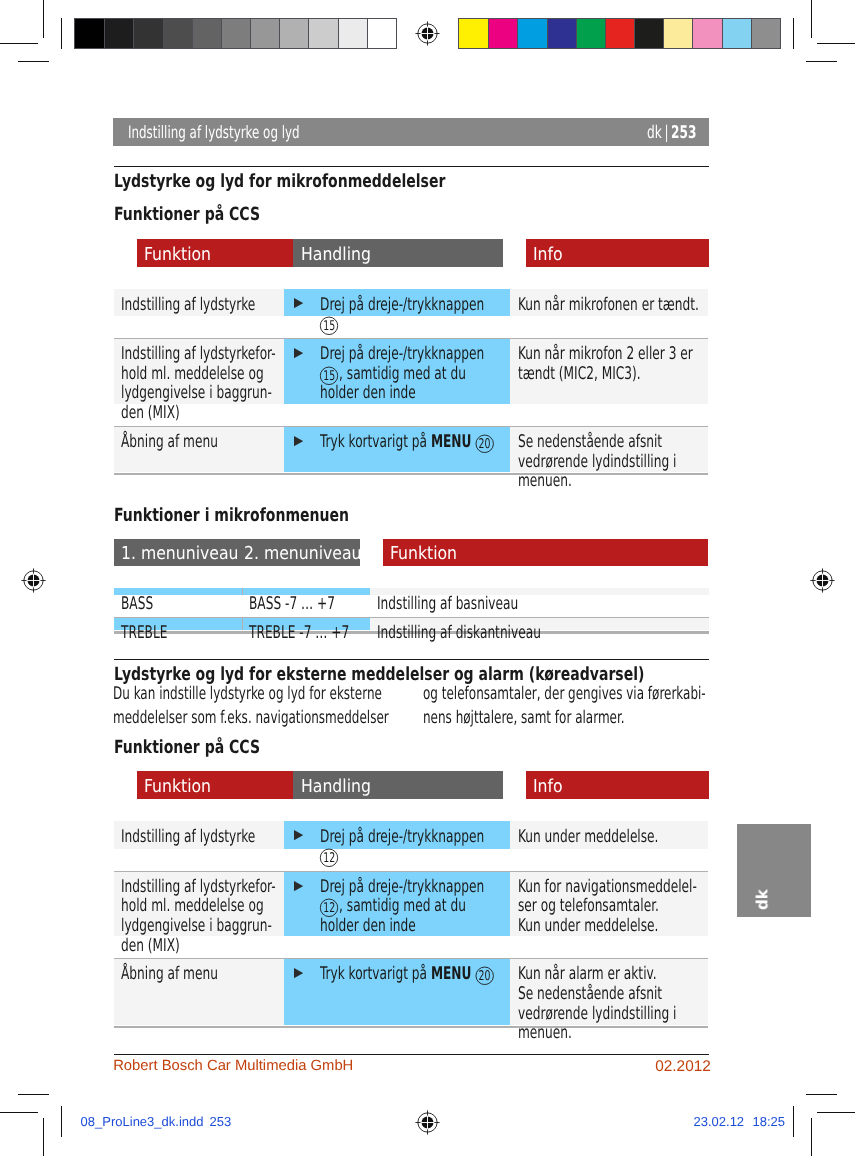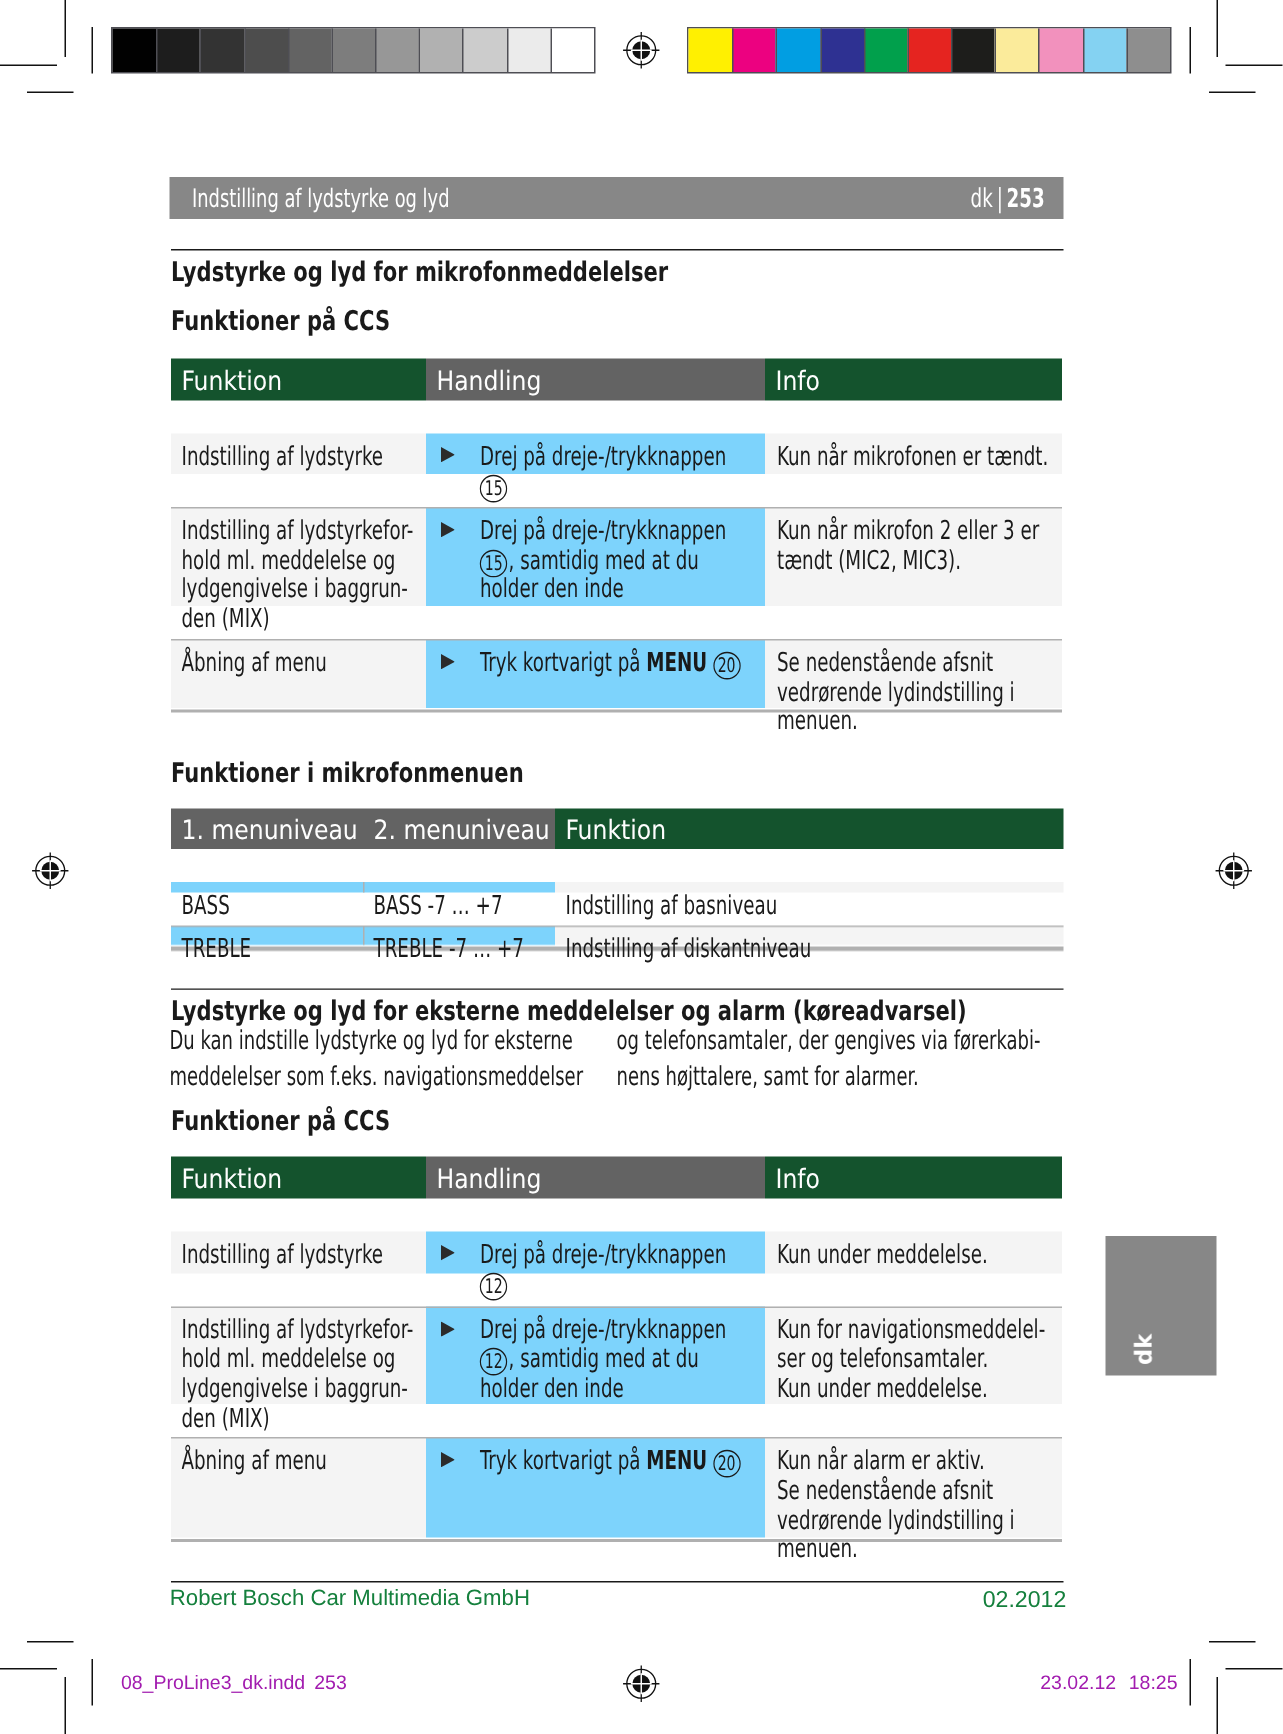--- a/index.html
+++ b/index.html
@@ -41,21 +41,21 @@
   .introline .fx{transform:scaleX(0.767);}
 
   .sub{position:absolute;left:113.5px;font-size:18.1px;font-weight:bold;}
 
   
   .tbl{position:absolute;left:113.5px;width:595px;}
   .thr{display:flex;height:27.5px;}
   .thr > div{position:relative;}
   .thr .lab{position:absolute;left:7.4px;top:4.5px;font-size:17.8px;color:#fff;}
   .thr .lab.fx{transform:scaleX(0.98);}
-  .thL{background:#14532d;}
+  .thL{background:#b91c1c;margin-left:23px;}
   .thD{background:#636363;}
   .row{display:flex;position:relative;}
   .row > div{position:relative;box-sizing:border-box;margin-top:22px;}
   .tdL{background:#f4f4f4;}
   .tdM{background:#7dd3fc;}
   .cellpad{padding:6px 0 0 7.6px;}
   .ln{font-size:17.4px;height:19.7px;}
   .ln.introline{height:23.2px;}
   .rowsep{position:absolute;left:0;right:0;top:0;height:1px;background:#b0b0b0;}
   .tblbot{position:absolute;left:0;right:0;bottom:-3.2px;height:2.2px;background:#b0b0b0;}
@@ -69,22 +69,22 @@
   .circ i{position:absolute;left:0;top:0;width:25.1px;height:19.6px;
           line-height:22.4px;text-align:center;font-size:13.4px;font-style:normal;}
 
   
   .sidetab{position:absolute;background:#878787;}
   .sidetab span{position:absolute;color:#fff;font-weight:bold;font-size:17.6px;
                 transform:rotate(-90deg) scaleX(0.95) scaleY(0.88);transform-origin:left bottom;white-space:nowrap;
                 opacity:0.9999;will-change:opacity;}
 
   
-  .ftr{position:absolute;font-family:"Liberation Sans",sans-serif;font-size:14.8px;color:#15803d;white-space:nowrap;}
-  .proof{position:absolute;font-family:"Liberation Sans",sans-serif;font-size:13px;color:#a21caf;white-space:nowrap;}
+  .ftr{position:absolute;font-family:"Liberation Sans",sans-serif;font-size:14.8px;color:#c2410c;white-space:nowrap;}
+  .proof{position:absolute;font-family:"Liberation Sans",sans-serif;font-size:13px;color:#1d4ed8;white-space:nowrap;}
 </style>
 </head>
 <body>
 
 <div class="page">
 
   <div>
     <div class="cm cmv" style="left:43px;top:0;height:38px;"></div>
     <div class="cm cmh" style="left:0;top:43px;width:38px;"></div>
     <div class="cm cmv" style="left:61px;top:18px;height:31px;"></div>
@@ -381,21 +381,21 @@
   <div class="sec fx" style="top:664px;">Lydstyrke og lyd for eksterne meddelelser og alarm (køreadvarsel)</div>
   <div id="introcols">
       <div style="position:absolute;left:112.8px;top:684.4px">
         <div class="ln introline">
           <div class="fx">Du kan indstille lydstyrke og lyd for eksterne</div>
         </div>
         <div class="ln introline">
           <div class="fx">meddelelser som f.eks. navigationsmeddelser</div>
         </div>
       </div>
-      <div style="position:absolute;left:411px;top:684.4px">
+      <div style="position:absolute;left:423px;top:684.4px">
         <div class="ln introline">
           <div class="fx">og telefonsamtaler, der gengives via førerkabi-</div>
         </div>
         <div class="ln introline">
           <div class="fx">nens højttalere, samt for alarmer.</div>
         </div>
       </div>
     </div>
   <div class="sub fx" style="top:737px;">Funktioner på CCS</div>
 

